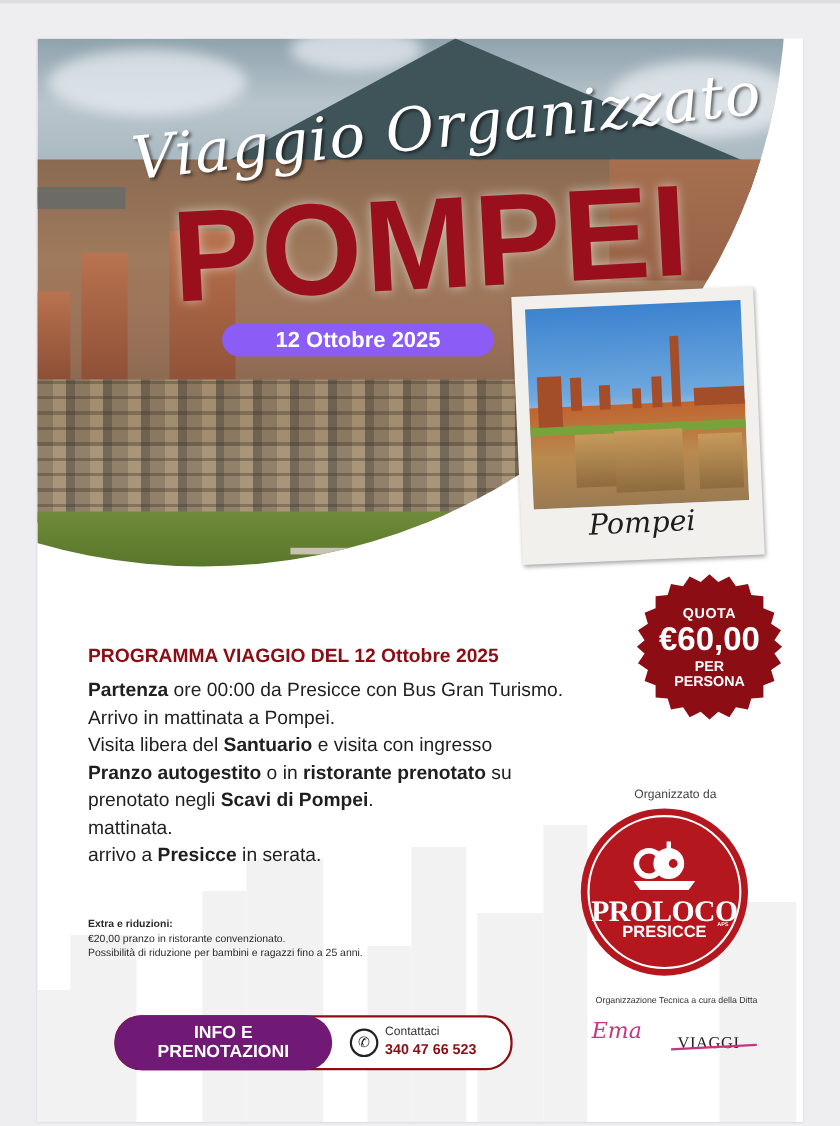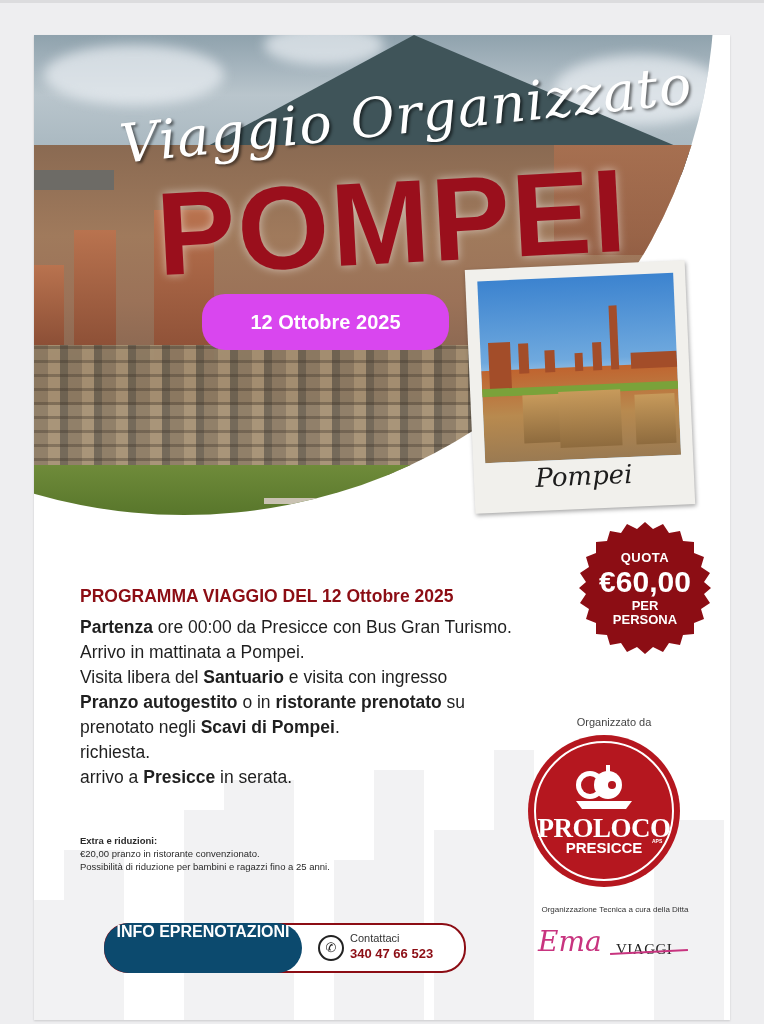--- a/index.html
+++ b/index.html
@@ -20,21 +20,21 @@
   .mountain{position:absolute;left:120px;top:0;width:0;height:0;border-left:260px solid transparent;border-right:330px solid transparent;border-bottom:140px solid #3f5459;}
   .ruins{position:absolute;left:0;top:110px;width:696px;height:260px;background:linear-gradient(180deg,#8a6a52 0%,#a07a5c 35%,#9b7258 60%,#7d5f4c 100%);}
   .brick{position:absolute;background:linear-gradient(180deg,#b9734f,#8c4f36);}
   .stones{position:absolute;left:0;top:310px;width:696px;height:130px;background:repeating-linear-gradient(90deg,#8c7a62 0 14px,#a59072 14px 26px,#6e6352 26px 34px),linear-gradient(#8b7a62,#6c5f4e);opacity:0.95;}
   .stones2{position:absolute;left:0;top:310px;width:696px;height:130px;background:repeating-linear-gradient(0deg,rgba(60,50,40,0.35) 0 3px,transparent 3px 14px);}
   .grass{position:absolute;left:0;top:430px;width:696px;height:70px;background:linear-gradient(180deg,#6f8b3a,#4f6e25);}
   .path{position:absolute;left:230px;top:463px;width:420px;height:6px;background:#c9c2b2;}
   
   .script-title{position:absolute;left:62px;top:48px;width:620px;text-align:center;font-family:"DejaVu Serif",serif;font-style:italic;font-size:54px;color:#ffffff;letter-spacing:1px;transform:rotate(-6deg);text-shadow:2px 2px 3px rgba(0,0,0,0.55);}
   .main-title{position:absolute;left:78px;top:128px;width:560px;text-align:center;font-family:"Liberation Sans",sans-serif;font-weight:bold;font-size:118px;line-height:118px;color:#9a0f1c;letter-spacing:2px;text-shadow:0 0 10px rgba(255,255,255,0.55);transform:rotate(-3deg);}
-  .date-pill{position:absolute;left:168px;top:259px;width:247px;height:56px;border-radius:23px;background:#d946ef;color:#fff;font-weight:bold;font-size:20px;display:flex;align-items:center;justify-content:center;}
+  .date-pill{position:absolute;left:168px;top:259px;width:247px;height:30px;border-radius:23px;background:#8b5cf6;color:#fff;font-weight:bold;font-size:20px;display:flex;align-items:center;justify-content:center;}
   
   .polaroid{position:absolute;left:436px;top:230px;width:220px;height:244px;background:#f1f0ec;transform:rotate(-2.5deg);box-shadow:1px 2px 4px rgba(0,0,0,0.35);}
   .polaroid-photo{position:absolute;left:12px;top:12px;width:196px;height:182px;overflow:hidden;background:linear-gradient(180deg,#3c83cf 0%,#6fa9de 45%,#b9d3ea 60%);}
   .pp-ruins{position:absolute;left:0;top:90px;width:196px;height:92px;background:linear-gradient(180deg,#c0642f,#b88a4f 50%,#9a7a52);}
   .pp-col{position:absolute;background:#a34d29;}
   .pp-block{position:absolute;background:linear-gradient(180deg,#c79a5b,#8e6b3e);}
   .pp-green{position:absolute;left:0;top:108px;width:196px;height:8px;background:#7aa23a;}
   .polaroid-caption{position:absolute;left:0;top:196px;width:220px;text-align:center;font-family:"DejaVu Serif",serif;font-style:italic;font-size:26px;color:#1d1d1d;}
   
   .badge{position:absolute;left:543px;top:485px;width:136px;height:136px;}
@@ -52,26 +52,26 @@
   .extras-title{font-weight:bold;}
   
   .org-label{position:absolute;left:490px;top:681px;width:180px;text-align:center;font-size:11px;color:#444;}
   .proloco{position:absolute;left:494px;top:700px;width:152px;height:152px;border-radius:50%;background:#b5171f;}
   .proloco-ring{position:absolute;left:6px;top:6px;width:136px;height:136px;border-radius:50%;border:2px solid #fff;}
   .proloco-word{position:absolute;left:0;top:78px;width:152px;text-align:center;color:#fff;font-family:"Liberation Serif",serif;font-weight:bold;font-size:27px;letter-spacing:-0.5px;}
   .proloco-city{position:absolute;left:0;top:104px;width:152px;text-align:center;color:#fff;font-weight:bold;font-size:15px;}
   .proloco-aps{position:absolute;left:124px;top:103px;color:#fff;font-size:5px;font-weight:bold;}
   .tecnica{position:absolute;left:476px;top:870px;width:210px;text-align:center;font-size:8px;color:#333;}
   .ema{position:absolute;left:504px;top:890px;width:200px;height:40px;}
-  .ema-script{position:absolute;left:0;top:0;font-family:"DejaVu Serif",serif;font-style:italic;font-size:28px;color:#c8347f;}
+  .ema-script{position:absolute;left:0;top:0;font-family:"DejaVu Serif",serif;font-style:italic;font-size:20px;color:#c8347f;}
   .ema-viaggi{position:absolute;left:78px;top:16px;font-family:"Liberation Serif",serif;font-size:15px;color:#222;letter-spacing:0.5px;}
   .ema-swoosh{position:absolute;left:72px;top:26px;width:78px;height:2px;background:#c8347f;transform:rotate(-3deg);}
   
   .contact{position:absolute;left:70px;top:888px;width:358px;height:46px;border-radius:24px;border:2px solid #8c0d14;background:#fff;}
-  .contact-left{position:absolute;left:-2px;top:-2px;width:198px;height:50px;border-radius:25px;background:#0c4a6e;color:#fff;font-weight:bold;font-size:16px;line-height:17px;text-align:center;display:flex;flex-direction:row;justify-content:center;}
+  .contact-left{position:absolute;left:-2px;top:-2px;width:198px;height:50px;border-radius:25px;background:#701a75;color:#fff;font-weight:bold;font-size:16px;line-height:17px;text-align:center;display:flex;flex-direction:column;justify-content:center;}
   .phone-icon{position:absolute;left:212px;top:10px;width:22px;height:22px;border-radius:50%;border:2px solid #222;font-size:13px;line-height:22px;text-align:center;color:#222;}
   .contact-label{position:absolute;left:244px;top:7px;font-size:11px;color:#333;}
   .contact-number{position:absolute;left:244px;top:21px;font-size:13px;font-weight:bold;color:#8c0d14;}
 </style>
 </head>
 <body>
 
 <div class="topline"></div>
 
 <div class="poster">
@@ -142,21 +142,21 @@
     </div>
   </div>
 
   <div class="program">
     <div class="program-title">PROGRAMMA VIAGGIO DEL 12 Ottobre 2025</div>
     <div class="program-line"><b>Partenza</b><span> ore 00:00 da Presicce con Bus Gran Turismo.</span></div>
     <div class="program-line"><span>Arrivo in mattinata a Pompei.</span></div>
     <div class="program-line"><span>Visita libera del </span><b>Santuario</b><span> e visita con ingresso</span></div>
     <div class="program-line"><b>Pranzo autogestito</b><span> o in </span><b>ristorante prenotato</b><span> su</span></div>
     <div class="program-line"><span>prenotato negli </span><b>Scavi di Pompei</b><span>.</span></div>
-    <div class="program-line"><span>richiesta.</span></div>
+    <div class="program-line"><span>mattinata.</span></div>
     <div class="program-line"><span>arrivo a </span><b>Presicce</b><span> in serata.</span></div>
   </div>
 
   <div class="extras">
     <div class="extras-title">Extra e riduzioni:</div>
     <div>€20,00 pranzo in ristorante convenzionato.</div>
     <div>Possibilità di riduzione per bambini e ragazzi fino a 25 anni.</div>
   </div>
 
   <div class="org-label">Organizzato da</div>

